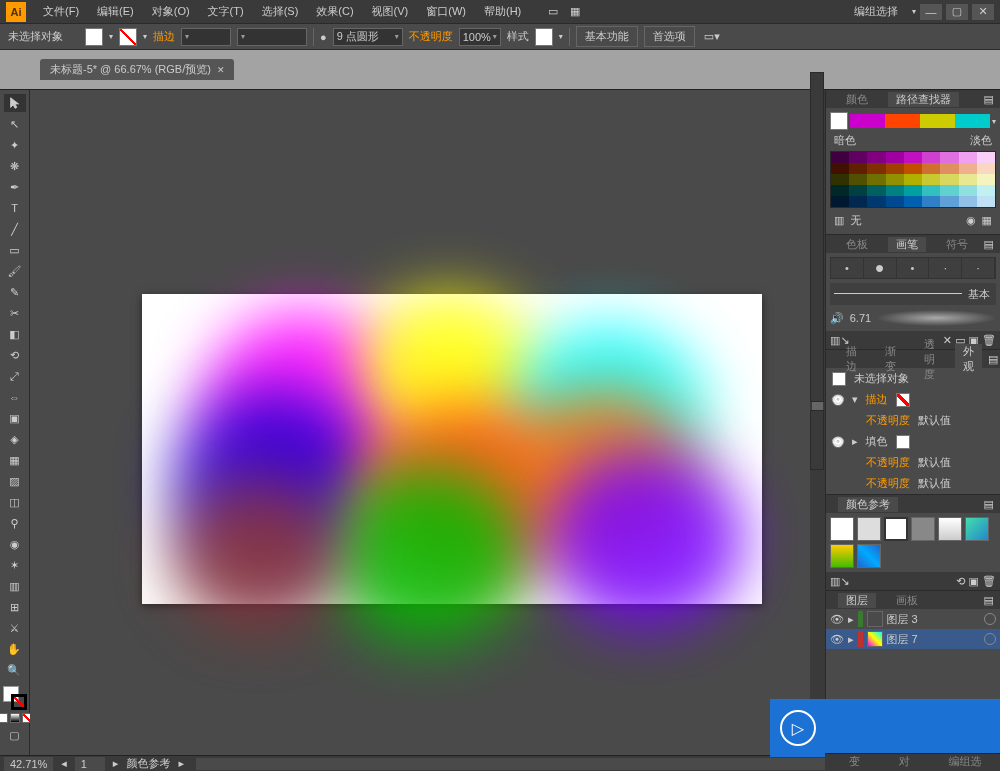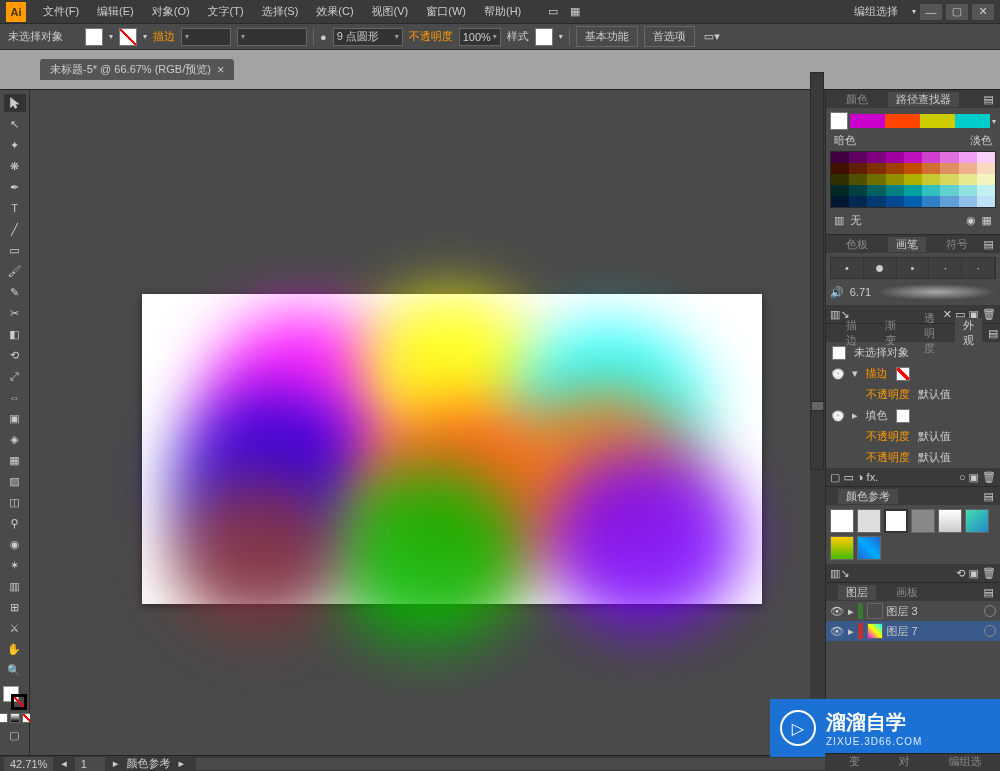--- a/index.html
+++ b/index.html
@@ -330,20 +330,23 @@
         <div class="panel-menu">▤</div>
       </div>
       <div class="panel-body brush-body">
         <div class="brush-row">
           <div>•</div>
             <div style="font-size:16px">●</div>
             <div>•</div>
             <div>·</div>
             <div>·</div>
         </div>
+        <div class="brush-preview">
+            <span>基本</span>
+          </div>
         <div class="brush-size-row">
           <span>🔊</span>
           <span>6.71</span>
           <div class="brush-wave"></div>
         </div>
       </div>
       <div class="panel-foot">
         <span>▥↘</span>
         <span style="margin-left:auto">✕ ▭ ▣ 🗑</span>
       </div>
@@ -379,24 +382,20 @@
           <div class="appear-swatch" style="background:#fff"></div>
         </div>
         <div class="appear-row sub">
           <span class="orange">不透明度</span>
           <span>默认值</span>
         </div>
         <div class="appear-row sub">
           <span class="orange">不透明度</span>
           <span>默认值</span>
         </div>
-      </div>
-      <div class="panel-foot">
-        <span>▢ ▭ ◑ fx.</span>
-        <span style="margin-left:auto">○ ▣ 🗑</span>
       </div>
     </div>
 
     <div class="panel">
       <div class="panel-tabs">
         <div class="panel-tab active">颜色参考</div>
         <div class="panel-menu">▤</div>
       </div>
       <div class="styles-grid">
         <div class="style-thumb" style="background:#fff"></div>
@@ -458,17 +457,13 @@
   <div class="status-field" style="width:30px">1</div>
   <span>▸</span>
   <span>颜色参考</span>
   <span>▸</span>
   <div class="status-scroll"></div>
   <span>◂ ▸</span>
 </div>
 
 <div class="watermark">
   <div class="wm-icon">▷</div>
-  <div class="wm-text">
-    <div class="big">溜溜自学</div>
-    <div class="small">ZIXUE.3D66.COM</div>
-  </div>
 </div>
 
 </body></html>

